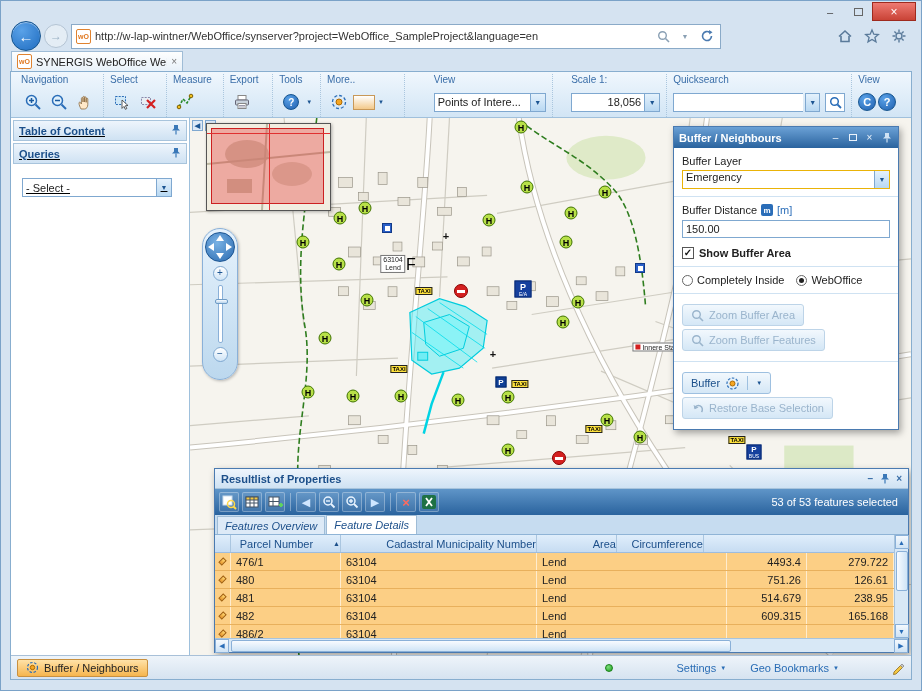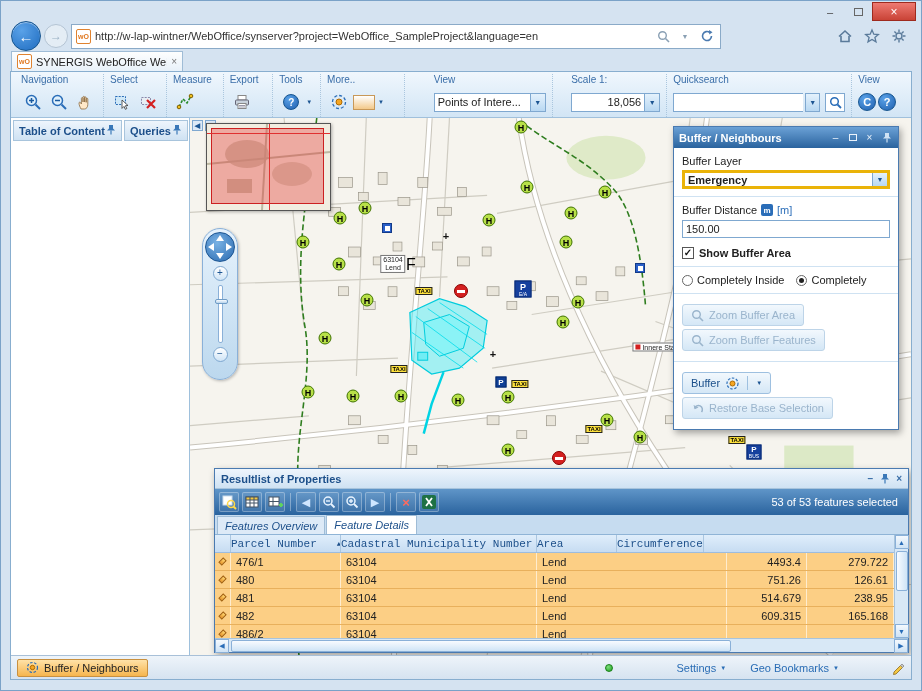--- a/index.html
+++ b/index.html
@@ -43,21 +43,21 @@
   .combo .val{padding:0 3px;flex:1;white-space:nowrap;overflow:hidden;}
   .combo .val.right{text-align:right;}
   .combo .db{width:15px;height:100%;background:linear-gradient(#e4f1fc,#b8d8f2);border-left:1px solid #7fa8d0;color:#1c5592;font-size:7px;display:flex;align-items:center;justify-content:center;}
   .qs-input{width:130px;height:19px;border:1px solid #7fa8d0;border-right:none;font-size:11px;padding:0 3px;font-family:inherit;}
   .qs-dd{width:15px;height:19px;background:linear-gradient(#e4f1fc,#b8d8f2);border:1px solid #7fa8d0;color:#1c5592;font-size:7px;display:flex;align-items:center;justify-content:center;}
   .qs-btn{width:20px;height:19px;margin-left:3px;background:#fff;border:1px solid #7fa8d0;display:flex;align-items:center;justify-content:center;}
   .help-circle{width:18px;height:18px;border-radius:50%;background:radial-gradient(circle at 35% 30%,#5aa2e8,#1f5fae);border:1px solid #14548f;color:#fff;font-size:11px;font-weight:bold;display:flex;align-items:center;justify-content:center;}
 
   
   .main{flex:1;display:flex;position:relative;min-height:0;}
-  .sidebar{width:179px;border-right:1px solid #9ec0dc;background:#fff;display:flex;padding:1px;flex:none;}
+  .sidebar{width:179px;border-right:1px solid #9ec0dc;background:#fff;display:flex;flex-direction:column;padding:1px;flex:none;text-decoration:underline;}
   .sb-header{height:21px;margin:1px;background:linear-gradient(#eef5fc,#cfe2f3);border:1px solid #a8c4dc;display:flex;align-items:center;padding:0 5px;font-size:11px;font-weight:bold;color:#1c4f8a;flex:none;}
   .sb-header .pinw{margin-left:auto;}
   .sb-body{padding:13px 10px;}
 
   .mapwrap{flex:1;position:relative;background:#f6f4ee;overflow:hidden;}
   svg.map{position:absolute;inset:0;width:100%;height:100%;}
   .markers{position:absolute;inset:0;}
   .mk{position:absolute;transform:translate(-50%,-50%);display:flex;align-items:center;justify-content:center;}
   .mk-hospital{width:13px;height:13px;border-radius:50%;background:#b8e048;border:1px solid #3f7300;color:#000;font-size:9px;font-weight:bold;}
   .mk-taxi{background:#ffe23c;border:1px solid #222;color:#000;font-size:6px;font-weight:bold;padding:0 1px;}
@@ -98,21 +98,21 @@
   .bp-title{height:21px;background:linear-gradient(#6ba1d6,#2a639e);display:flex;align-items:center;padding:0 5px;gap:4px;}
   .bp-title-text{color:#fff;font-weight:bold;font-size:11px;flex:1;}
   .bp-ctrl{color:#eaf2fb;font-size:10px;width:13px;text-align:center;display:flex;align-items:center;justify-content:center;}
   .bp-ctrl .maxbox{border-color:#eaf2fb;width:8px;height:7px;}
   .bp-sec{padding:7px 8px;border-bottom:1px solid #cfe2f2;}
   .bp-sec:last-child{border-bottom:none;}
   .bp-label{font-size:11px;color:#222;margin-bottom:3px;}
   .bp-label-row{display:flex;align-items:center;gap:4px;font-size:11px;color:#222;margin:8px 0 3px;}
   .m-icon{width:12px;height:12px;background:#2a6db8;border-radius:2px;color:#fff;font-size:8px;font-weight:bold;display:flex;align-items:center;justify-content:center;}
   .m-unit{color:#2a6db8;}
-  .dd{height:19px;border:3px solid #eab308;display:flex;background:#fff;align-items:center;font-weight:bold;}
+  .dd{height:19px;border:1px solid #eab308;display:flex;background:#fff;}
   .dd .dd-val{flex:1;font-size:11px;color:#222;padding:0 3px;white-space:nowrap;overflow:hidden;}
   .dd .dd-btn{width:15px;height:100%;background:linear-gradient(#e4f1fc,#b8d8f2);border-left:1px solid #7fa8d0;color:#1c5592;font-size:7px;display:flex;align-items:center;justify-content:center;}
   .bp-input{width:100%;height:18px;border:1px solid #7fa8d0;font-size:11px;padding:0 3px;font-family:inherit;color:#222;}
   .bp-check{display:flex;align-items:center;gap:5px;margin-top:9px;font-size:11px;font-weight:bold;color:#222;}
   .cb{width:12px;height:12px;border:1px solid #555;background:#fff;display:flex;align-items:center;justify-content:center;font-size:10px;color:#111;line-height:1;}
   .radio-row{display:flex;gap:12px;font-size:11px;color:#222;align-items:center;}
   .radio-item{display:flex;align-items:center;gap:4px;}
   .radio{width:11px;height:11px;border-radius:50%;border:1px solid #666;background:#fff;position:relative;flex:none;}
   .radio.sel::after{content:"";position:absolute;inset:2px;border-radius:50%;background:#222;}
   .bp-btn{height:22px;margin:3px 0;display:flex;width:max-content;align-items:center;gap:5px;padding:0 8px;background:linear-gradient(#f2f8fd,#d4e7f6);border:1px solid #9ec0e0;border-radius:3px;font-size:11px;color:#1a4f8a;}
@@ -130,21 +130,21 @@
   .rt-glyph{font-size:11px;color:#cfe6ff;}
   .rt-x{font-size:13px;font-weight:bold;color:#ff6b5e;}
   .rt-sep{width:1px;height:18px;background:rgba(255,255,255,.35);margin:0 2px;}
   .rl-status{margin-left:auto;color:#fff;font-size:11px;padding-right:6px;}
   .rl-tabs{height:20px;background:#c6dcf0;display:flex;align-items:flex-end;padding-left:2px;gap:1px;border-bottom:1px solid #8fb4d6;flex:none;font-style:italic;}
   .rl-tab{height:18px;padding:0 7px;font-size:11px;color:#1c4f8a;background:#ddeaf7;border:1px solid #9fbcd6;border-bottom:none;display:flex;align-items:center;}
   .rl-tab.active{background:#fff;height:19px;}
   .rl-tablearea{flex:1;display:flex;min-height:0;}
   .rl-table{flex:1;overflow:hidden;}
   .rl-head{display:flex;height:18px;background:linear-gradient(#e0eefb,#c6dcf2);border-bottom:1px solid #9dbcde;font-size:11px;color:#1c4f8a;}
-  .hc{border-right:1px solid #aac6e0;display:flex;align-items:center;justify-content:space-between;gap:20px;overflow:hidden;white-space:nowrap;font-family:Liberation Mono, monospace;}
+  .hc{border-right:1px solid #aac6e0;display:flex;align-items:center;justify-content:flex-end;gap:20px;overflow:hidden;white-space:nowrap;}
   .sort-ind{font-size:7px;}
   .w-icon{width:16px;flex:none;}
   .w-parcel{width:110px;flex:none;}
   .w-cmn{width:196px;flex:none;}
   .w-cmname{width:190px;flex:none;}
   .w-area{width:80px;flex:none;}
   .w-circ{width:87px;flex:none;}
   .trow{display:flex;height:18px;background:#fccf85;border-bottom:1px solid #e8b05c;font-size:11px;color:#222;}
   .td{border-right:1px solid rgba(255,255,255,.6);display:flex;align-items:center;padding:0 5px;white-space:nowrap;overflow:hidden;}
   .td.num{justify-content:flex-end;}
@@ -637,21 +637,21 @@
             </label>
           </div>
           <div class="bp-sec">
             <div class="radio-row">
               <span class="radio-item">
                 <span class="radio"></span>
                 <span>Completely Inside</span>
               </span>
               <span class="radio-item">
                 <span class="radio sel"></span>
-                <span>Completely</span>
+                <span>WebOffice</span>
               </span>
             </div>
           </div>
           <div class="bp-sec">
             <div class="bp-btn disabled">
               <svg width="13" height="13">
                   <circle cx="5.5" cy="5.5" r="3.8" fill="none" stroke="#9ab4cc" stroke-width="1.4"></circle>
                   <line x1="8.5" y1="8.5" x2="12" y2="12" stroke="#9ab4cc" stroke-width="1.6"></line>
                 </svg>
               <span>Zoom Buffer Area</span>

